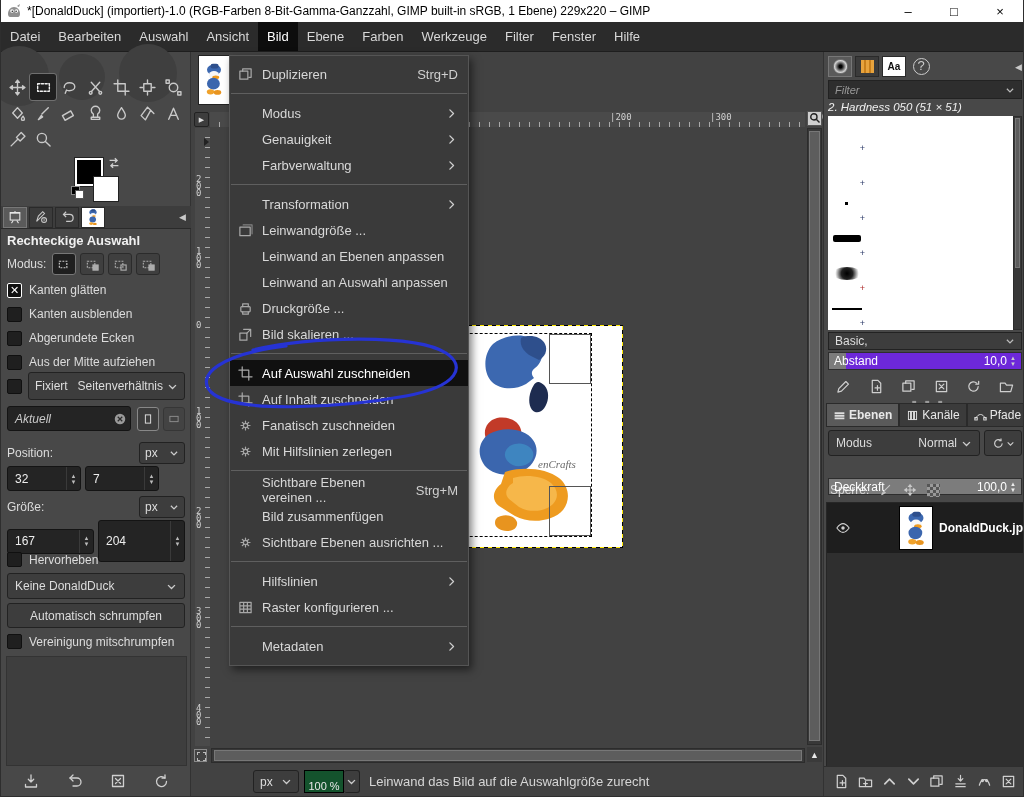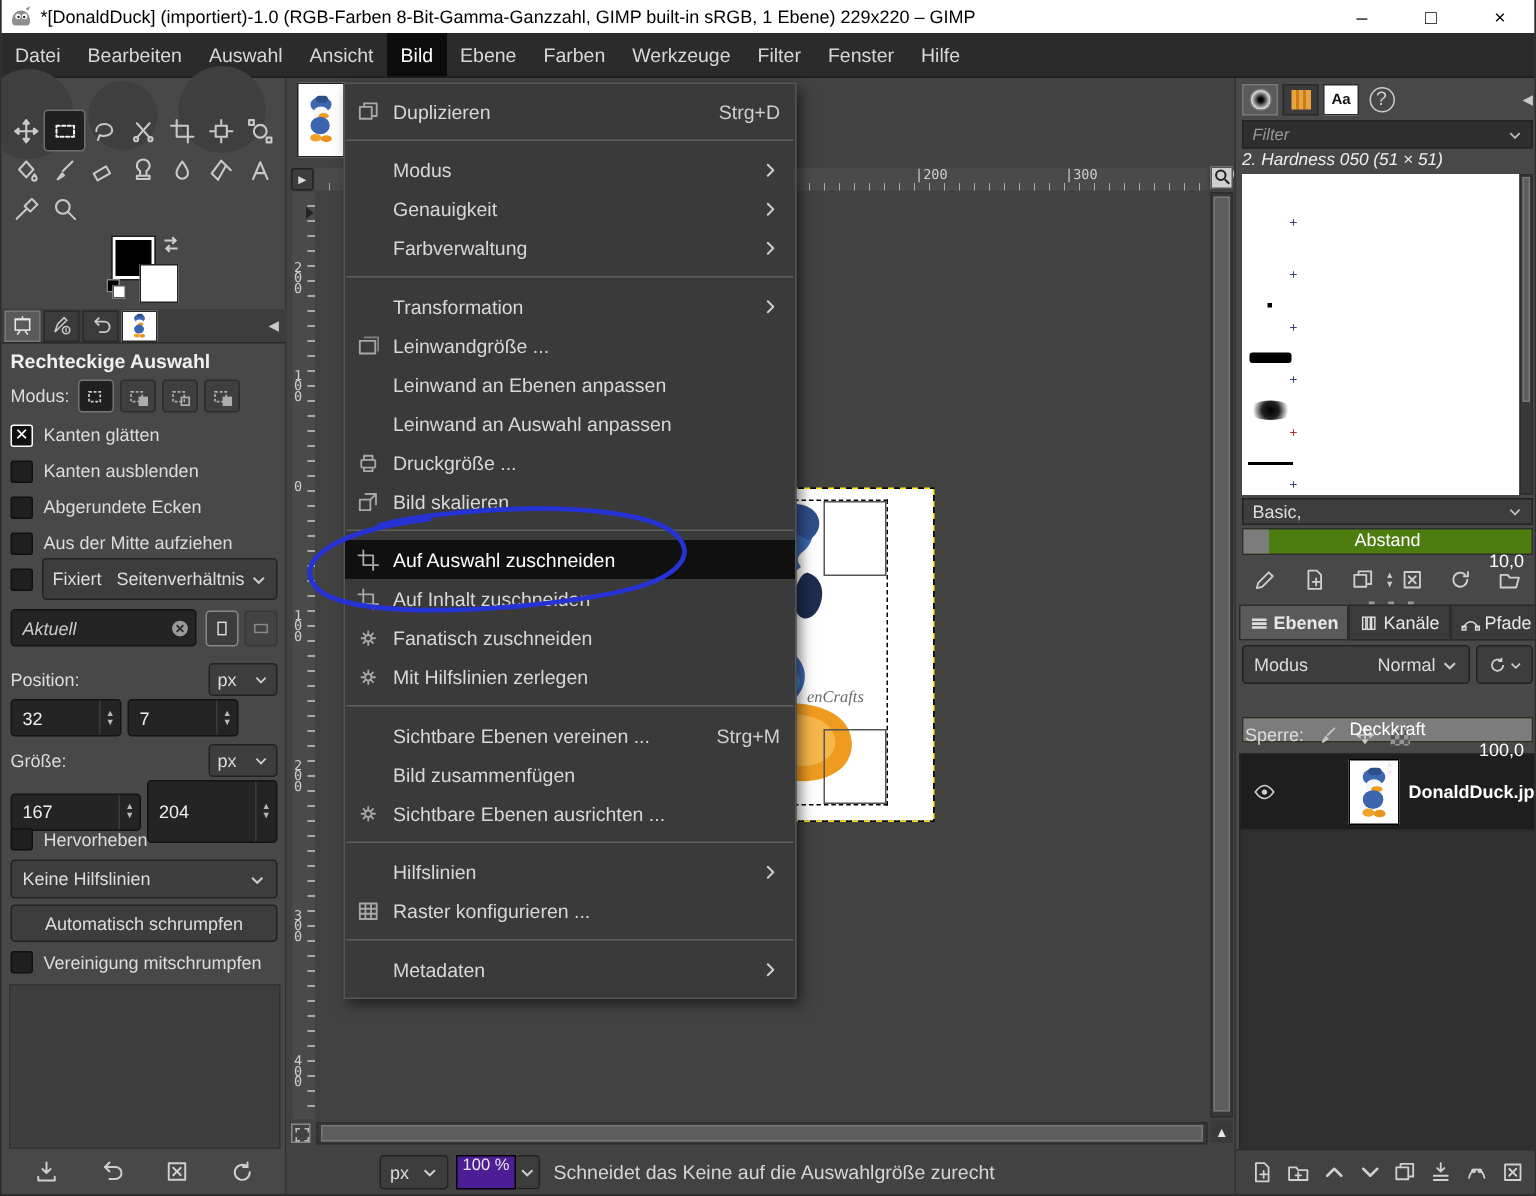--- a/index.html
+++ b/index.html
@@ -30,21 +30,21 @@
       font-size:11px;line-height:12px;text-align:center;font-weight:bold;flex:none;}
   .ddbox{background:#3d3d3d;border:1px solid #222;border-radius:3px;display:flex;align-items:center;color:#ddd;font-size:12px;box-sizing:border-box;}
   .spin{background:#242424;border:1px solid #141414;border-radius:3px;display:flex;align-items:center;color:#eee;font-size:12px;box-sizing:border-box;}
   .spin .arrows,.ddarrows{margin-left:auto;display:flex;flex-direction:column;align-items:center;justify-content:center;
       border-left:1px solid #3a3a3a;height:100%;width:13px;color:#bbb;font-size:6px;line-height:6px;}
   .btn{background:#3d3d3d;border:1px solid #222;border-radius:3px;color:#ddd;font-size:12px;display:flex;align-items:center;justify-content:center;box-sizing:border-box;}
   .row{display:flex;align-items:center;}
   .tabsq{width:24px;height:21px;background:#3b3b3b;border:1px solid #2a2a2a;display:flex;align-items:center;justify-content:center;box-sizing:border-box;}
   .tabsq.on{background:#5a5a5a;border-color:#777;}
   
-  #imagemenu{left:228px;top:55px;width:302px;background:#3a3a3a;border:1px solid #555;box-shadow:3px 4px 8px rgba(0,0,0,.5);
+  #imagemenu{left:228px;top:55px;width:240px;background:#3a3a3a;border:1px solid #555;box-shadow:3px 4px 8px rgba(0,0,0,.5);
      padding:5px 0 6px 0;box-sizing:border-box;z-index:50;}
   .mrow{height:26px;display:flex;align-items:center;color:#d8d8d8;font-size:13px;padding:0 10px 0 8px;}
   .mrow .ic{width:24px;height:16px;flex:none;display:flex;align-items:center;justify-content:flex-start;}
   .mrow .sc{margin-left:auto;color:#cfcfcf;}
   .mrow .sub{margin-left:auto;color:#cfcfcf;display:flex;align-items:center;}
   .mrow.hl{background:#101010;color:#fff;}
   .msep{border-top:1px solid #5f5f5f;margin:6px 1px;}
   
   .ruler{background:#4a4a4a;}
   #hruler{background-image:repeating-linear-gradient(to right,transparent 0,transparent 9px,#a9a9a9 9px,#a9a9a9 10px);background-size:100% 5px;background-position:0 100%;background-repeat:no-repeat;}
@@ -54,21 +54,21 @@
   
   .sbtrack{background:#383838;border:1px solid #2c2c2c;box-sizing:border-box;}
   .sbthumb{background:#5d5d5d;border:1px solid #777;box-sizing:border-box;}
   
   #brushgrid{background:#fff;overflow:hidden;}
   .bcell{position:relative;width:37px;height:35px;display:flex;align-items:center;justify-content:center;}
   .bcell::after{content:"+";position:absolute;right:0px;bottom:-2px;font-size:9px;color:#33406e;}
   .bcell.red::after{color:#b03030;}
   .soft{border-radius:50%;background:radial-gradient(circle,#000 0%,#222 35%,rgba(0,0,0,0) 72%);}
   
-  .slider{position:relative;background:#4d7c0f;border:1px solid #2e2e2e;color:#fff;font-size:12px;display:flex;align-items:center;box-sizing:border-box;flex-direction:column;}
+  .slider{position:relative;background:#6d28d9;border:1px solid #2e2e2e;color:#fff;font-size:12px;display:flex;align-items:center;box-sizing:border-box;}
   .slider .fill{position:absolute;left:0;top:0;bottom:0;background:#7c7c7c;}
   .slider span{position:relative;z-index:1;}
   .checker{background-image:linear-gradient(45deg,#999 25%,transparent 25%,transparent 75%,#999 75%),linear-gradient(45deg,#999 25%,#555 25%,#555 75%,#999 75%);background-size:6px 6px;background-position:0 0,3px 3px;}
   svg{display:block;}
   .cellc{display:flex;align-items:center;justify-content:center;}
 </style>
 </head>
 <body>
 
 <div id="win">
@@ -369,21 +369,21 @@
           <span class="arrows">▲<br>▼</span>
         </div>
     </div>
 
     <div class="abs row" style="left:6px;top:500px;">
       <span class="cb"></span>
       <span class="lbl" style="margin-left:7px">Hervorheben</span>
     </div>
 
     <div class="abs ddbox" style="left:6px;top:521px;width:178px;height:26px;padding:0 7px;">
-      <span>Keine Hilfslinien</span>
+      <span>Keine DonaldDuck</span>
       <svg width="11" height="11" viewBox="0 0 16 16" fill="none" stroke="#ccc" stroke-width="2" style="margin-left:auto">
           <path d="M3 6l5 5 5-5"></path>
         </svg>
     </div>
 
     <div class="abs btn" style="left:6px;top:551px;width:178px;height:25px;">
         <span>Automatisch schrumpfen</span>
       </div>
 
     <div class="abs row" style="left:6px;top:582px;">
@@ -507,29 +507,29 @@
       <div class="sbthumb" style="position:absolute;left:2px;top:1px;width:588px;height:11px;"></div>
     </div>
 
     <div class="abs" style="left:0;top:714px;width:632px;height:31px;background:#424242;display:flex;align-items:center;">
       <div class="ddbox" style="margin-left:62px;width:46px;height:23px;padding:0 6px;">
         <span>px</span>
         <svg width="11" height="11" viewBox="0 0 16 16" fill="none" stroke="#ccc" stroke-width="2" style="margin-left:auto">
             <path d="M3 6l5 5 5-5"></path>
           </svg>
       </div>
-      <div style="margin-left:5px;width:38px;height:21px;background:#4c1d95;border:1px solid #000;color:#e8e8e8;font-size:11px;display:flex;align-items:flex-start;justify-content:center;">
+      <div style="margin-left:5px;width:38px;height:21px;background:#14532d;border:1px solid #000;color:#e8e8e8;font-size:11px;display:flex;align-items:flex-end;justify-content:center;">
           <span>100 %</span>
         </div>
       <div class="ddbox" style="width:16px;height:23px;justify-content:center;border-left:none;">
         <svg width="11" height="11" viewBox="0 0 16 16" fill="none" stroke="#ccc" stroke-width="2">
             <path d="M3 6l5 5 5-5"></path>
           </svg>
       </div>
-      <span style="margin-left:9px;color:#d6d6d6;font-size:13px;">Schneidet das Keine auf die Auswahlgröße zurecht</span>
+      <span style="margin-left:9px;color:#d6d6d6;font-size:13px;">Leinwand das Bild auf die Auswahlgröße zurecht</span>
     </div>
   </div>
 
   <div class="abs" id="rightdock">
 
     <div class="abs row" style="left:4px;top:3px;width:194px;height:23px;">
       <div class="tabsq on">
           <div style="width:13px;height:13px;border-radius:50%;background:radial-gradient(circle,#000 15%,#fff 75%);border:1px solid #777;"></div>
         </div>
       <div class="tabsq" style="margin-left:3px">

